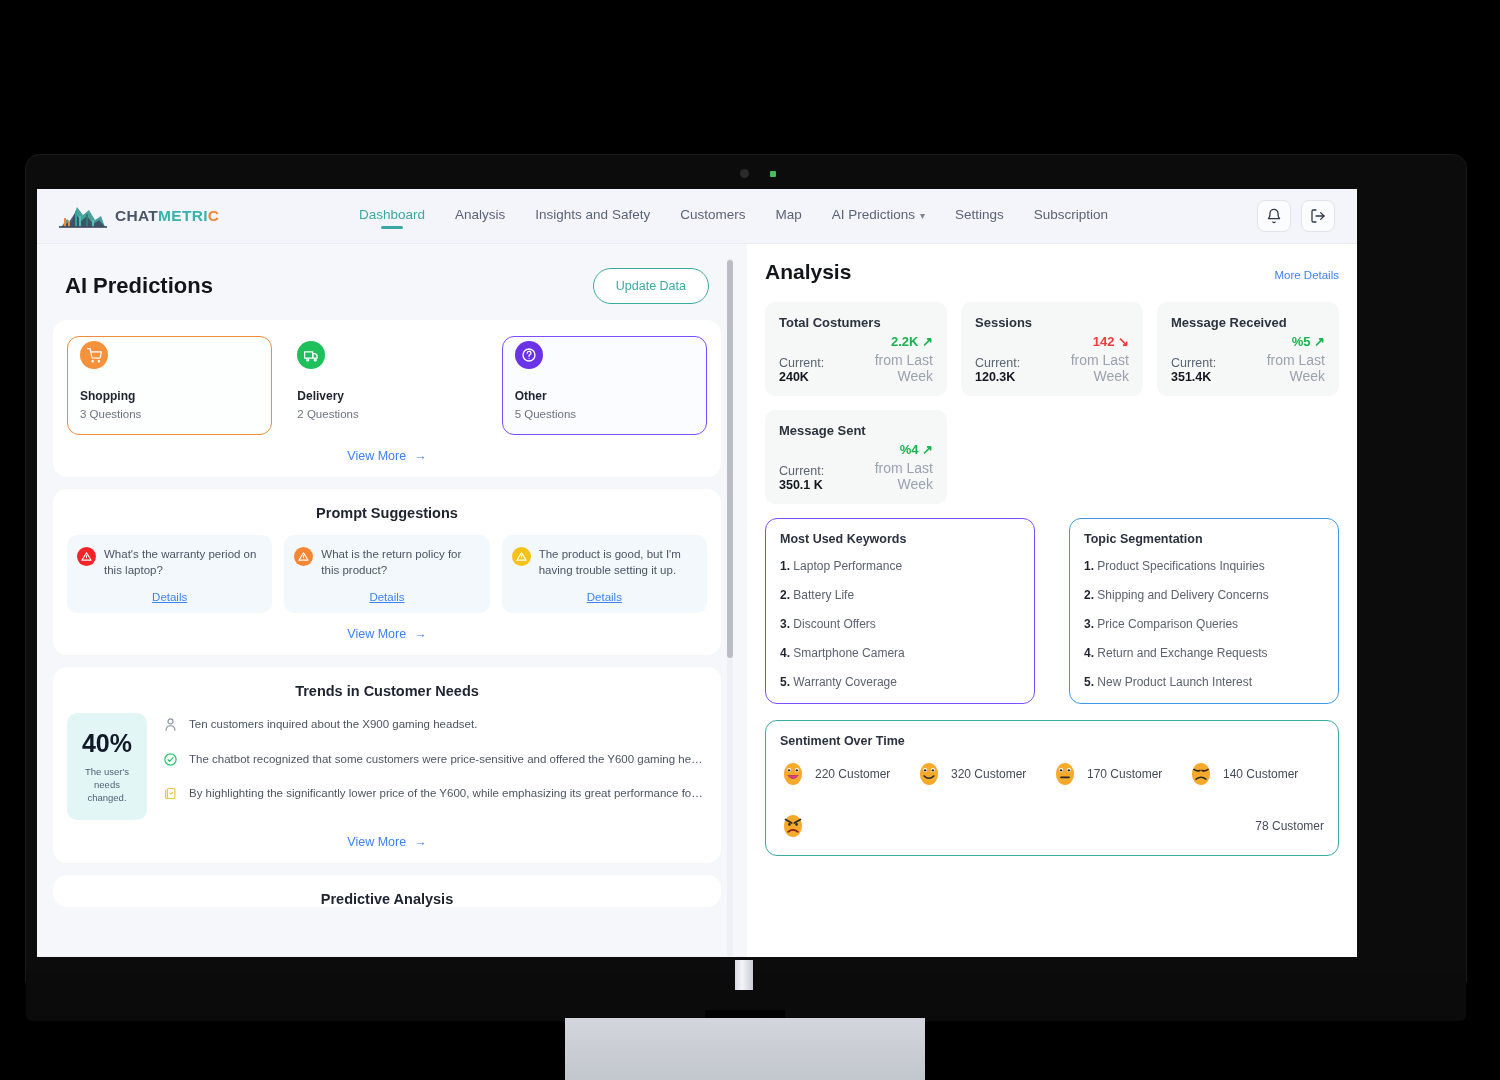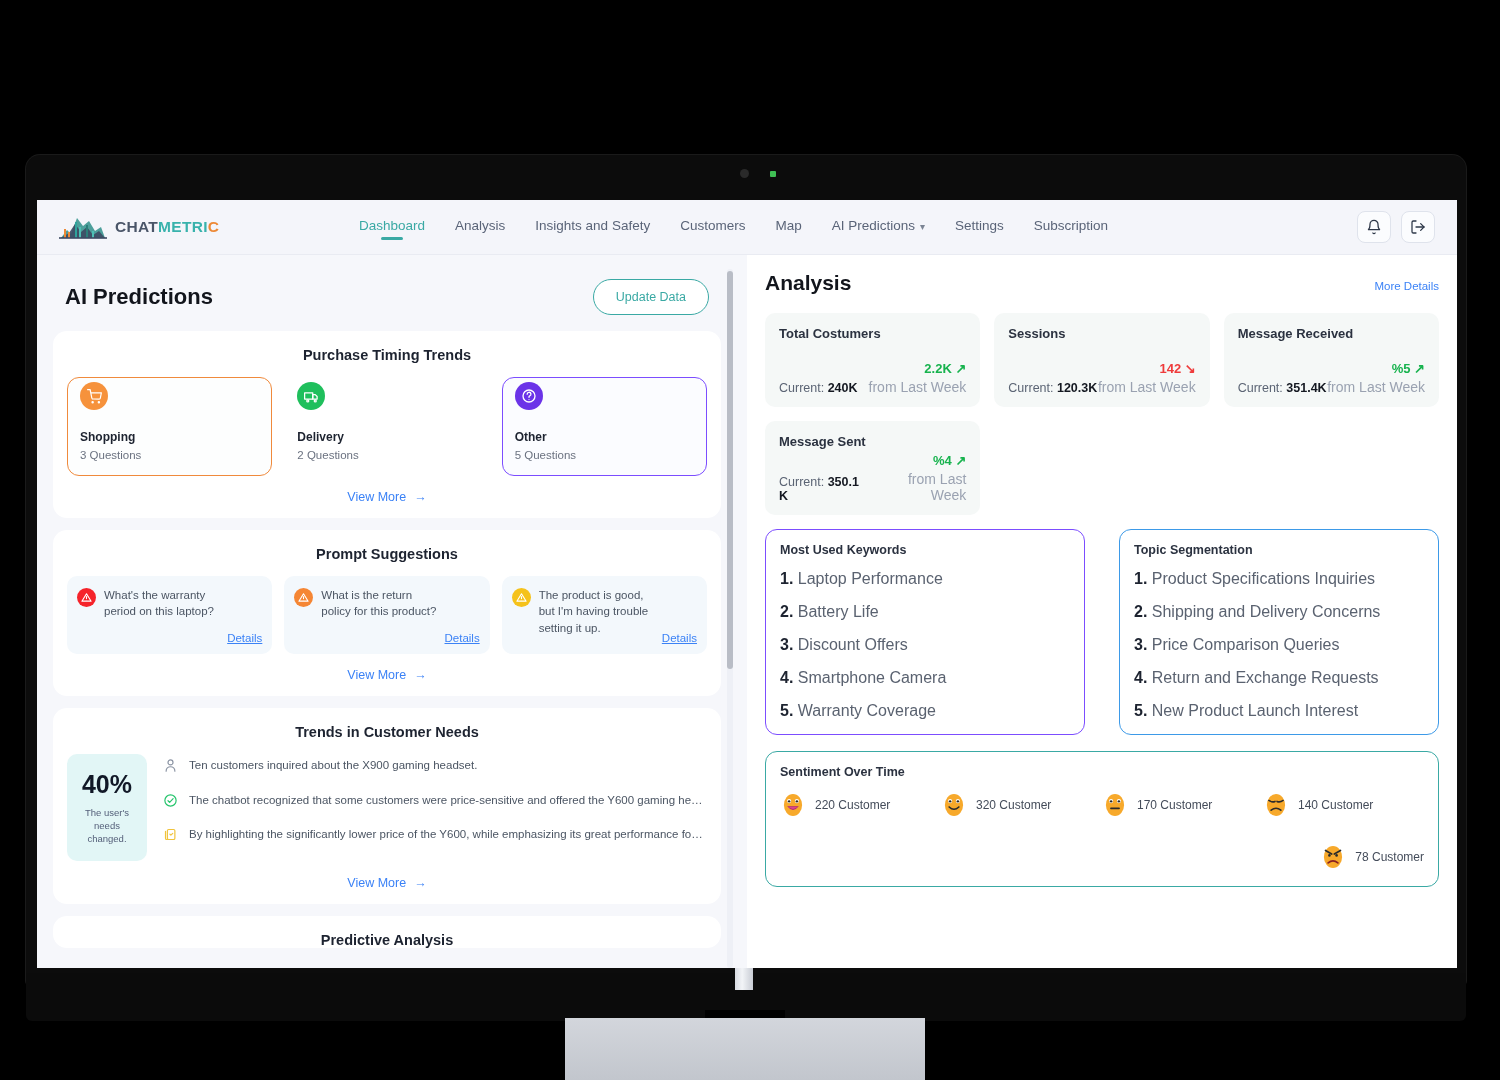--- a/index.html
+++ b/index.html
@@ -22,22 +22,22 @@
     position: absolute; left: 740px; top: 169px;
     width: 9px; height: 9px; border-radius: 50%;
     background: #2a2a2a;
   }
   #bezel-led {
     position: absolute; left: 770px; top: 171px;
     width: 6px; height: 6px; border-radius: 1px;
     background: #3fbf54;
   }
   #screen {
-    position: absolute; left: 37px; top: 200px;
-    width: 1420px; height: 768px;
+    position: absolute; left: 37px; top: 189px;
+    width: 1320px; height: 768px;
     background: #ef4444;
     overflow: hidden;
   }
   #stand-neck {
     position: absolute; left: 735px; top: 960px;
     width: 18px; height: 30px;
     background: linear-gradient(to right,#d8dbe2,#f2f4f7 40%,#c8ccd4);
   }
   #stand-base {
     position: absolute; left: 565px; top: 1018px;
@@ -149,21 +149,21 @@
 
   .view-more {
     display: flex; align-items: center; justify-content: center; gap: 8px;
     color: #3b82f6; font-size: 12.5px; margin-top: 14px; cursor: pointer;
   }
 
   
   .prompts { display: flex; gap: 12px; }
   .prompt {
     flex: 1; background: #f3f8fc; border-radius: 10px; padding: 11px 10px 10px;
-    min-height: 78px; display: flex; flex-direction: row; justify-content: flex-end;
+    min-height: 78px; display: flex; flex-direction: column; justify-content: flex-end;
   }
   .prompt-row { display: flex; gap: 8px; }
   .warn-dot {
     width: 19px; height: 19px; border-radius: 50%; flex: none;
     display: flex; align-items: center; justify-content: center; margin-top: 1px;
   }
   .w-red { background: #f5232a; } .w-orange { background: #f58634; } .w-yellow { background: #f5c21b; }
   .prompt-text { font-size: 11.5px; color: #4b5563; line-height: 1.42; }
   .prompt-details {
     text-align: center; color: #3b82f6; font-size: 11.5px; margin-top: auto;
@@ -205,28 +205,28 @@
   .stat-right { text-align: right; }
   .stat-delta { font-size: 13px; font-weight: 700; }
   .delta-up { color: #17b34e; } .delta-down { color: #ef3b3b; }
   .stat-week { font-size: 14px; color: #9aa2b1; margin-top: 3px; }
 
   .list-grid { display: grid; grid-template-columns: 1fr 1fr; gap: 34px; margin-top: 14px; }
   .list-card { border-radius: 12px; padding: 13px 14px 12px; }
   .list-card.purple { border: 1.5px solid #7c4dff; }
   .list-card.blue { border: 1.5px solid #3d9ae8; }
   .list-head { font-size: 12.5px; font-weight: 700; color: #2b3240; margin-bottom: 13px; }
-  .list-item { font-size: 16px; color: #5a6270; margin-bottom: 15px; }
+  .list-item { font-size: 12px; color: #5a6270; margin-bottom: 15px; }
   .list-item:last-child { margin-bottom: 2px; }
   .list-item b { color: #1d2330; font-weight: 700; }
 
   .sentiment-card { border: 1.5px solid #3aa9a4; border-radius: 12px; padding: 13px 14px 16px; margin-top: 16px; }
   .sent-row { display: flex; margin-top: 12px; }
   .sent-item { display: flex; align-items: center; gap: 9px; flex: 1; }
-  .sent-item.center { justify-content: flex-end; margin-top: 14px; }
+  .sent-item.center { justify-content: space-between; margin-top: 14px; }
   .sent-label { font-size: 12px; color: #444c5a; }
 
   .cut-card { background: #fff; border-radius: 14px; padding: 16px 14px 0; }
 </style>
 </head>
 <body>
 
 <div id="monitor"></div>
 <div id="bezel-cam"></div>
 <div id="bezel-led"></div>
@@ -285,21 +285,20 @@
 
     <div class="panel-left">
       <div class="left-scroll">
 
         <div class="left-head">
           <div class="left-title">AI Predictions</div>
           <button class="update-btn">Update Data</button>
         </div>
 
         <div class="card">
-          <div class="card-title">Purchase Timing Trends</div>
           <div class="tiles">
             <div class="tile orange">
               <div class="tile-icon ic-orange">
                 <svg width="15" height="15" viewBox="0 0 24 24" fill="none" stroke="#fff" stroke-width="2" stroke-linecap="round" stroke-linejoin="round">
                     <circle cx="9" cy="21" r="1"></circle>
                     <circle cx="19" cy="21" r="1"></circle>
                     <path d="M1 1h4l2.7 13.4a2 2 0 0 0 2 1.6h9.7a2 2 0 0 0 2-1.6L23 6H6"></path>
                   </svg>
               </div>
               <div class="tile-label">Shopping</div>

